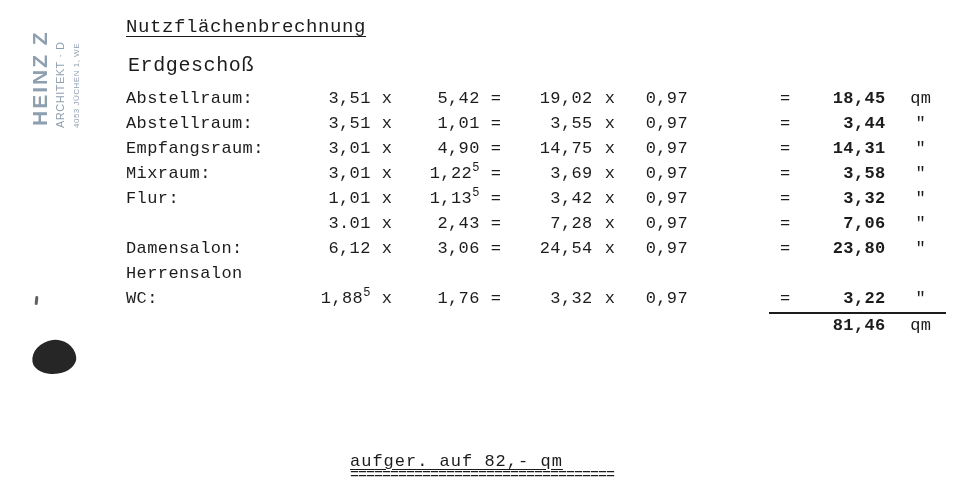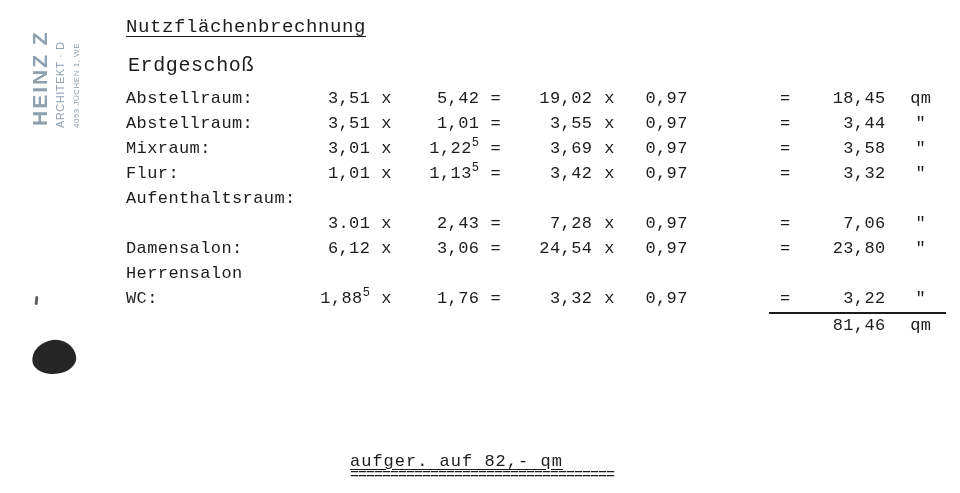--- a/index.html
+++ b/index.html
@@ -110,21 +110,21 @@
   .c-name   { width: 164px; padding-right: 6px !important; }
   .c-a      { width: 78px;  text-align: right; }
   .c-x1     { width: 34px;  text-align: center; }
   .c-b      { width: 78px;  text-align: right; }
   .c-eq1    { width: 34px;  text-align: center; }
   .c-prod   { width: 82px;  text-align: right; }
   .c-x2     { width: 36px;  text-align: center; }
   .c-f      { width: 62px;  text-align: right; }
   .c-gap    { width: 86px; }
   .c-eq2    { width: 34px;  text-align: center; }
-  .c-res    { width: 86px;  text-align: right; }
+  .c-res    { width: 86px;  text-align: right; font-weight: bold; }
   .c-unit   { width: 52px;  text-align: center; padding-left: 10px !important; }
 
   sup.sub5 {
     font-size: 12px;
     vertical-align: super;
     line-height: 0;
   }
 
   tr.underline-row td.c-eq2,
   tr.underline-row td.c-res,
@@ -199,20 +199,34 @@
         <td class="c-eq1">=</td>
         <td class="c-prod">3,55</td>
         <td class="c-x2">x</td>
         <td class="c-f">0,97</td>
         <td class="c-gap"></td>
         <td class="c-eq2">=</td>
         <td class="c-res">3,44</td>
         <td class="c-unit">"</td>
       </tr>
       <tr>
+        <td class="c-name">Empfangsraum:</td>
+        <td class="c-a">3,01</td>
+        <td class="c-x1">x</td>
+        <td class="c-b">4,90</td>
+        <td class="c-eq1">=</td>
+        <td class="c-prod">14,75</td>
+        <td class="c-x2">x</td>
+        <td class="c-f">0,97</td>
+        <td class="c-gap"></td>
+        <td class="c-eq2">=</td>
+        <td class="c-res">14,31</td>
+        <td class="c-unit">"</td>
+      </tr>
+      <tr>
         <td class="c-name">Mixraum:</td>
         <td class="c-a">3,01</td>
         <td class="c-x1">x</td>
         <td class="c-b"><span>1,22</span><sup class="sub5">5</sup></td>
         <td class="c-eq1">=</td>
         <td class="c-prod">3,69</td>
         <td class="c-x2">x</td>
         <td class="c-f">0,97</td>
         <td class="c-gap"></td>
         <td class="c-eq2">=</td>
@@ -225,23 +239,20 @@
         <td class="c-x1">x</td>
         <td class="c-b"><span>1,13</span><sup class="sub5">5</sup></td>
         <td class="c-eq1">=</td>
         <td class="c-prod">3,42</td>
         <td class="c-x2">x</td>
         <td class="c-f">0,97</td>
         <td class="c-gap"></td>
         <td class="c-eq2">=</td>
         <td class="c-res">3,32</td>
         <td class="c-unit">"</td>
-      </tr>
-      <tr>
-        <td class="c-name" colspan="12">Aufenthaltsraum:</td>
       </tr>
       <tr>
         <td class="c-name"></td>
         <td class="c-a">3.01</td>
         <td class="c-x1">x</td>
         <td class="c-b">2,43</td>
         <td class="c-eq1">=</td>
         <td class="c-prod">7,28</td>
         <td class="c-x2">x</td>
         <td class="c-f">0,97</td>

